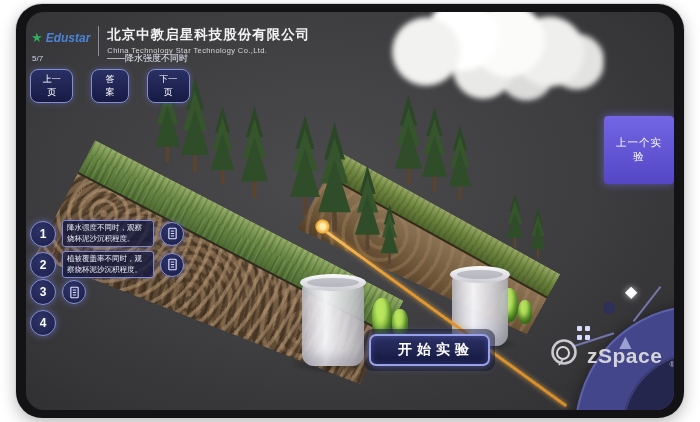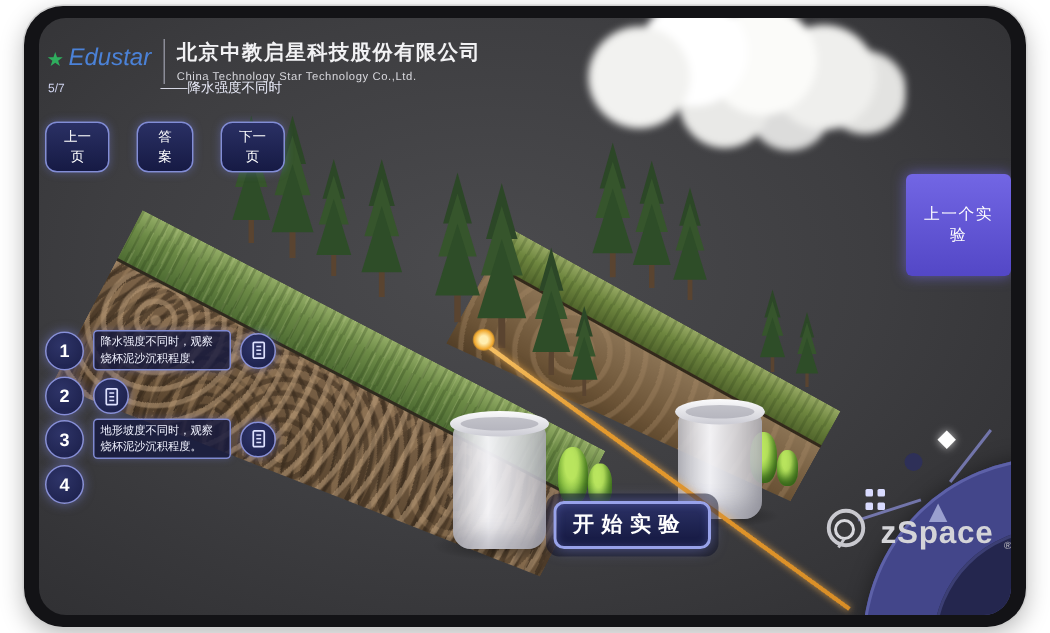--- a/index.html
+++ b/index.html
@@ -104,35 +104,35 @@
   .icon-triangle { left:589px; top:318px; font-size:21px; color:#9aa0cf; z-index:9; }
 
   .zspace { left:522px; top:324px; display:flex; align-items:flex-end; gap:7px; z-index:10; }
   .zspace-text { font-size:21px; font-weight:bold; color:#d4d4d8; letter-spacing:.5px; }
   .zspace-mark { font-size:7px; color:#c4c4c8; vertical-align:top; }
 
   
   .app-header { left:5px; top:14px; display:flex; align-items:flex-start; gap:8px; z-index:10; }
   .logo { display:flex; align-items:center; gap:3px; padding-top:4px; }
   .logo-star { color:#2fae5e; font-size:13px; }
-  .logo-text { color:#4b82d8; font-size:16px; font-weight:normal; font-style:italic; }
+  .logo-text { color:#4b82d8; font-size:12px; font-weight:bold; font-style:italic; }
   .header-sep { width:1px; height:30px; background:rgba(205,208,225,.55); }
   .company-cn { font-size:13.5px; font-weight:bold; color:#f2f2f4; letter-spacing:1px; }
   .company-en { font-size:7.5px; color:#d9d9de; letter-spacing:.4px; margin-top:2px; }
 
   
   .task-panel { left:4px; top:40px; width:160px; z-index:10; }
   .panel-head { display:flex; justify-content:space-between; align-items:baseline; padding:0 2px; }
   .panel-page { font-size:8px; color:#cfd3ee; }
   .panel-title { font-size:9px; color:#e8eaf8; }
   .panel-desc { margin-top:3px; border:1px solid #8890d8; border-radius:4px;
     background:rgba(24,28,70,.78); padding:5px 6px; font-size:9px; color:#eef0fc;
     line-height:1.5; letter-spacing:.5px; min-height:38px;
     box-shadow:0 0 7px rgba(110,120,210,.35); }
-  .panel-nav { margin-top:16px; display:flex; gap:18px; justify-content:center; }
+  .panel-nav { margin-top:4px; display:flex; gap:18px; justify-content:center; }
   .nav-btn { background:linear-gradient(180deg,#2a3064,#161a44); border:1px solid #828dd6;
     border-radius:8px; color:#fff; font-size:9px; padding:3px 8px; cursor:pointer;
     box-shadow:0 0 6px rgba(110,120,210,.4); font-family:inherit; }
 
   
   .task-row { left:4px; display:flex; align-items:center; gap:6px; z-index:10; }
   .row-1 { top:208px; } .row-2 { top:239px; } .row-3 { top:267px; } .row-4 { top:298px; }
   .num-badge { width:26px; height:26px; border-radius:50%; flex:0 0 26px;
     background:radial-gradient(circle at 40% 35%, #2e3468, #1a1e48);
     border:1px solid #8890d8; box-shadow:0 0 7px rgba(120,130,220,.55);
@@ -148,21 +148,21 @@
 
   
   .prev-exp { left:578px; top:104px; z-index:10; cursor:pointer;
     background:linear-gradient(180deg,#7266e4,#5347c6); border:none; border-radius:4px;
     color:#fff; font-size:10.5px; letter-spacing:1px; padding:20px 9px;
     box-shadow:0 0 9px rgba(115,105,235,.65); font-family:inherit; position:absolute; }
   .start-wrap { left:338px; top:317px; background:rgba(8,10,30,.5); border-radius:9px;
     padding:5px; z-index:10; }
   .start-btn { background:linear-gradient(180deg,#2b3166,#14183f); border:2px solid #98a2ea;
     border-radius:7px; color:#fff; font-size:14px; font-weight:bold; letter-spacing:5px;
-    padding:5px 14px 5px 11px; cursor:pointer; font-family:inherit;
+    padding:5px 14px 5px 27px; cursor:pointer; font-family:inherit;
     box-shadow:0 0 10px rgba(130,140,235,.55), inset 0 0 6px rgba(130,140,235,.3); }
 </style>
 </head>
 <body>
 
 <div class="stage">
   <div class="device">
     <div class="screen">
 
       <div class="cloud"></div>
@@ -327,32 +327,32 @@
           <svg width="13" height="13" viewBox="0 0 16 16">
             <rect x="3.5" y="1.5" width="9" height="13" rx="1" fill="none" stroke="#dfe2ff" stroke-width="1.4"></rect>
             <line x1="6" y1="5" x2="10" y2="5" stroke="#dfe2ff" stroke-width="1.2"></line>
             <line x1="6" y1="8" x2="10" y2="8" stroke="#dfe2ff" stroke-width="1.2"></line>
             <line x1="6" y1="11" x2="10" y2="11" stroke="#dfe2ff" stroke-width="1.2"></line>
           </svg>
         </div>
       </div>
       <div class="task-row row-2">
         <div class="num-badge">2</div>
+        <div class="task-text">植被覆盖率不同时，观察烧杯泥沙沉积程度。</div>
         <div class="task-icon-btn">
           <svg width="13" height="13" viewBox="0 0 16 16">
             <rect x="3.5" y="1.5" width="9" height="13" rx="1" fill="none" stroke="#dfe2ff" stroke-width="1.4"></rect>
             <line x1="6" y1="5" x2="10" y2="5" stroke="#dfe2ff" stroke-width="1.2"></line>
             <line x1="6" y1="8" x2="10" y2="8" stroke="#dfe2ff" stroke-width="1.2"></line>
             <line x1="6" y1="11" x2="10" y2="11" stroke="#dfe2ff" stroke-width="1.2"></line>
           </svg>
         </div>
       </div>
       <div class="task-row row-3">
         <div class="num-badge">3</div>
-        <div class="task-text">地形坡度不同时，观察烧杯泥沙沉积程度。</div>
         <div class="task-icon-btn">
           <svg width="13" height="13" viewBox="0 0 16 16">
             <rect x="3.5" y="1.5" width="9" height="13" rx="1" fill="none" stroke="#dfe2ff" stroke-width="1.4"></rect>
             <line x1="6" y1="5" x2="10" y2="5" stroke="#dfe2ff" stroke-width="1.2"></line>
             <line x1="6" y1="8" x2="10" y2="8" stroke="#dfe2ff" stroke-width="1.2"></line>
             <line x1="6" y1="11" x2="10" y2="11" stroke="#dfe2ff" stroke-width="1.2"></line>
           </svg>
         </div>
       </div>
       <div class="task-row row-4">

